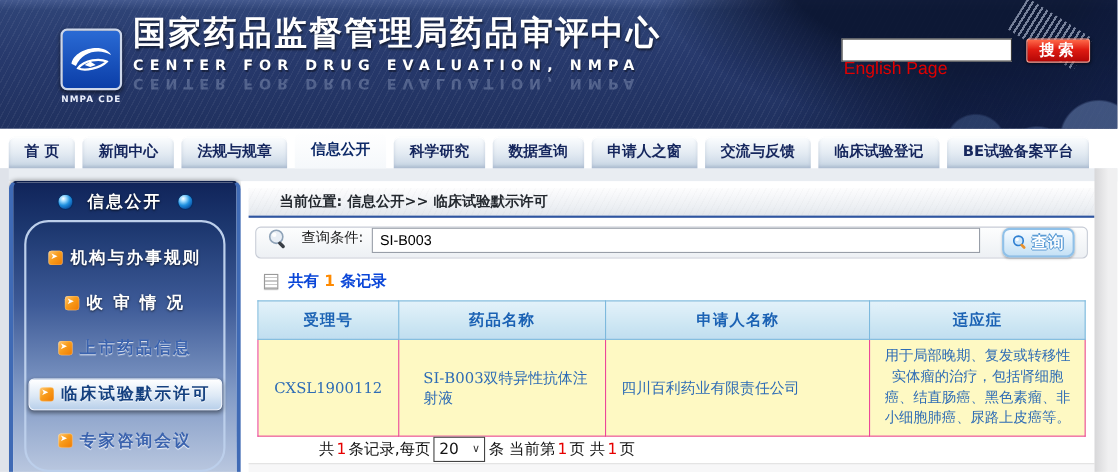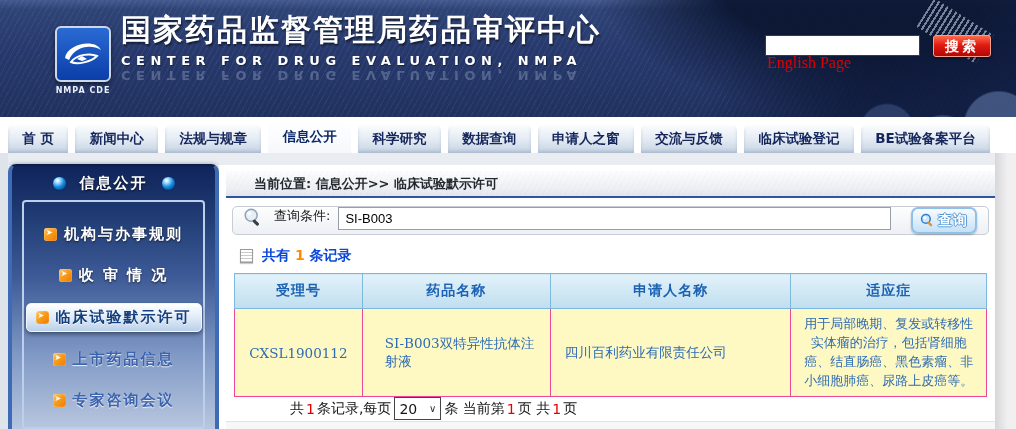--- a/index.html
+++ b/index.html
@@ -33,21 +33,21 @@
     text-shadow:1px 1px 1px rgba(0,0,0,.4); }
   .title-en.reflection { transform:scaleY(-1); opacity:.28; color:#c7d3ec; margin-top:0; text-shadow:none; }
   .hdr-search-input { position:absolute; left:765px; top:35px; width:155px; height:21px;
     border:1px solid #3a3a3a; background:#fff; font-size:13px; padding:0 4px; }
   .hdr-search-btn { position:absolute; left:933px; top:35px; width:58px; height:22px;
     background:linear-gradient(180deg,#ff6a4a 0%,#e01c12 45%,#b30606 100%);
     border:1px solid #ff9e8c; border-radius:3px; color:#fff; font-weight:bold; font-size:14px;
     letter-spacing:3px; text-align:center; line-height:20px; cursor:pointer;
     box-shadow:0 1px 3px rgba(0,0,0,.6); }
   .english-link { position:absolute; left:767px; top:54px; color:#e00000;
-    font-family:Liberation Serif, serif; font-size:16px; text-decoration:none; cursor:pointer; }
+    font-family:Liberation Sans, sans-serif; font-size:16px; text-decoration:none; cursor:pointer; }
 
   
   .navbar { height:36px; background:#223263 position:relative;
     background-image:linear-gradient(180deg,#2a3c70,#1e2f5e),
       ; display:flex; align-items:flex-end; gap:7px; padding:0 26px 0 8px; position:relative; }
   .navbar::before { content:""; position:absolute; inset:0;
     background:repeating-linear-gradient(118deg, rgba(255,255,255,0.05) 0 1px, transparent 1px 5px); }
   .tab { position:relative; flex:1 1 auto; height:29px; line-height:28px; text-align:center;
     font-size:13.5px; font-weight:bold; color:#15265d; white-space:nowrap; padding:0 6px;
     background:linear-gradient(180deg,#fdfeff 0%,#e2eaf2 55%,#c5d3e3 100%);
@@ -69,21 +69,21 @@
   .sidebar { width:211px; margin-left:8px; margin-top:-1px; display:flex; flex-direction:column;
     border-left:4px solid #3f6ab5; border-right:4px solid #3f6ab5;
     border-top:2px solid #0c1d4a; border-radius:8px 8px 0 0;
     background:linear-gradient(180deg,#10245a 0%,#1d3870 16%,#3d5a97 42%,#8099c5 72%,#b9c7df 100%);
     box-shadow:0 0 4px rgba(0,0,0,.35); }
   .sidebar-header { height:44px; display:flex; align-items:center; justify-content:center; gap:13px; }
   .sidebar-title { color:#fff; font-size:15px; font-weight:bold; letter-spacing:2px;
     text-shadow:0 1px 2px rgba(0,0,0,.8); }
   .orb { width:15px; height:15px; border-radius:50%; border:1px solid #0a2d63;
     background:radial-gradient(circle at 35% 28%, #ffffff 0%, #9fdcff 20%, #1e90e0 48%, #0a4fa0 78%, #06316b 100%); }
-  .sidebar-panel { flex:1; margin:0 10px; border:2px solid #bccfeb; border-radius:4px;
+  .sidebar-panel { flex:1; margin:0 10px; border:2px solid #bccfeb; border-radius:22px;
     padding:12px 0 6px; display:flex; flex-direction:column; align-items:center; }
   .side-item { display:flex; align-items:center; gap:7px; margin:11px 0; font-size:15px;
     font-weight:bold; letter-spacing:2px; cursor:pointer; white-space:nowrap; }
   .side-item .label-light { color:#ffffff; text-shadow:0 1px 2px rgba(0,0,0,.65); }
   .side-item .label-blue { color:#3b63ae; text-shadow:0 1px 1px rgba(255,255,255,.9); }
   .side-item.active { background:linear-gradient(180deg,#ffffff 0%,#dde9f6 55%,#b9d0ea 100%);
     border:1px solid #f2f6fc; border-radius:5px; padding:4px 9px; margin:7px 0;
     box-shadow:0 2px 4px rgba(0,0,0,.45); }
   .side-item.active .label-active { color:#14407f; text-shadow:0 1px 0 rgba(255,255,255,.8); }
   .bullet { width:13px; height:13px; border-radius:3px; flex:0 0 13px; position:relative;
@@ -197,27 +197,27 @@
     </div>
     <div class="sidebar-panel">
       <div class="side-item">
         <span class="bullet"></span>
         <span class="label-light">机构与办事规则</span>
       </div>
       <div class="side-item">
         <span class="bullet"></span>
         <span class="label-light">收 审 情 况</span>
       </div>
+      <div class="side-item">
+        <span class="bullet"></span>
+        <span class="label-blue">上市药品信息</span>
+      </div>
       <div class="side-item active">
         <span class="bullet"></span>
         <span class="label-active">临床试验默示许可</span>
-      </div>
-      <div class="side-item">
-        <span class="bullet"></span>
-        <span class="label-blue">上市药品信息</span>
       </div>
       <div class="side-item">
         <span class="bullet"></span>
         <span class="label-blue">专家咨询会议</span>
       </div>
     </div>
   </div>
 
   <div class="main">
     <div class="breadcrumb-bar">当前位置: 信息公开&gt;&gt; 临床试验默示许可</div>

